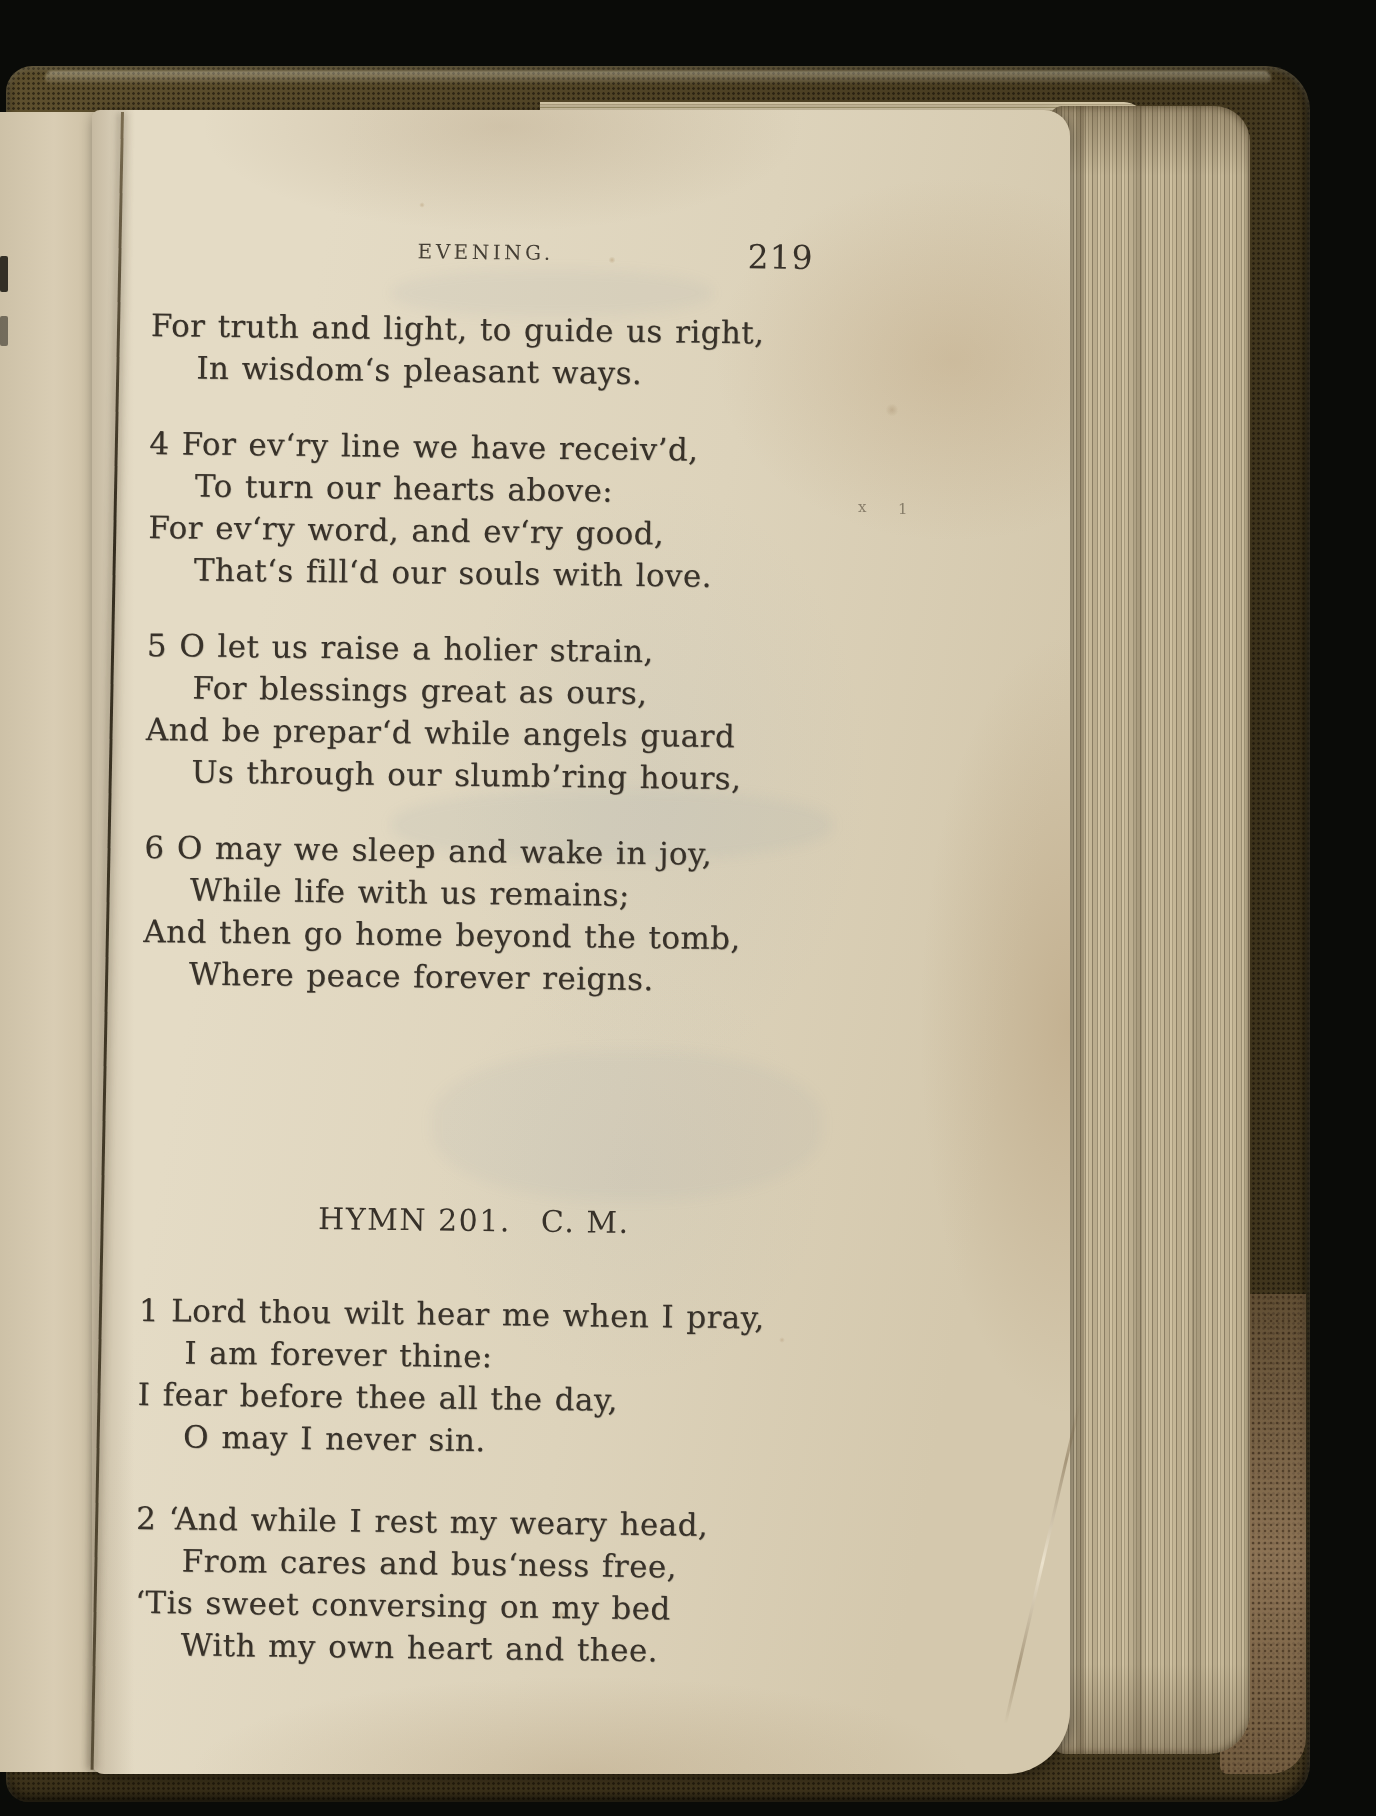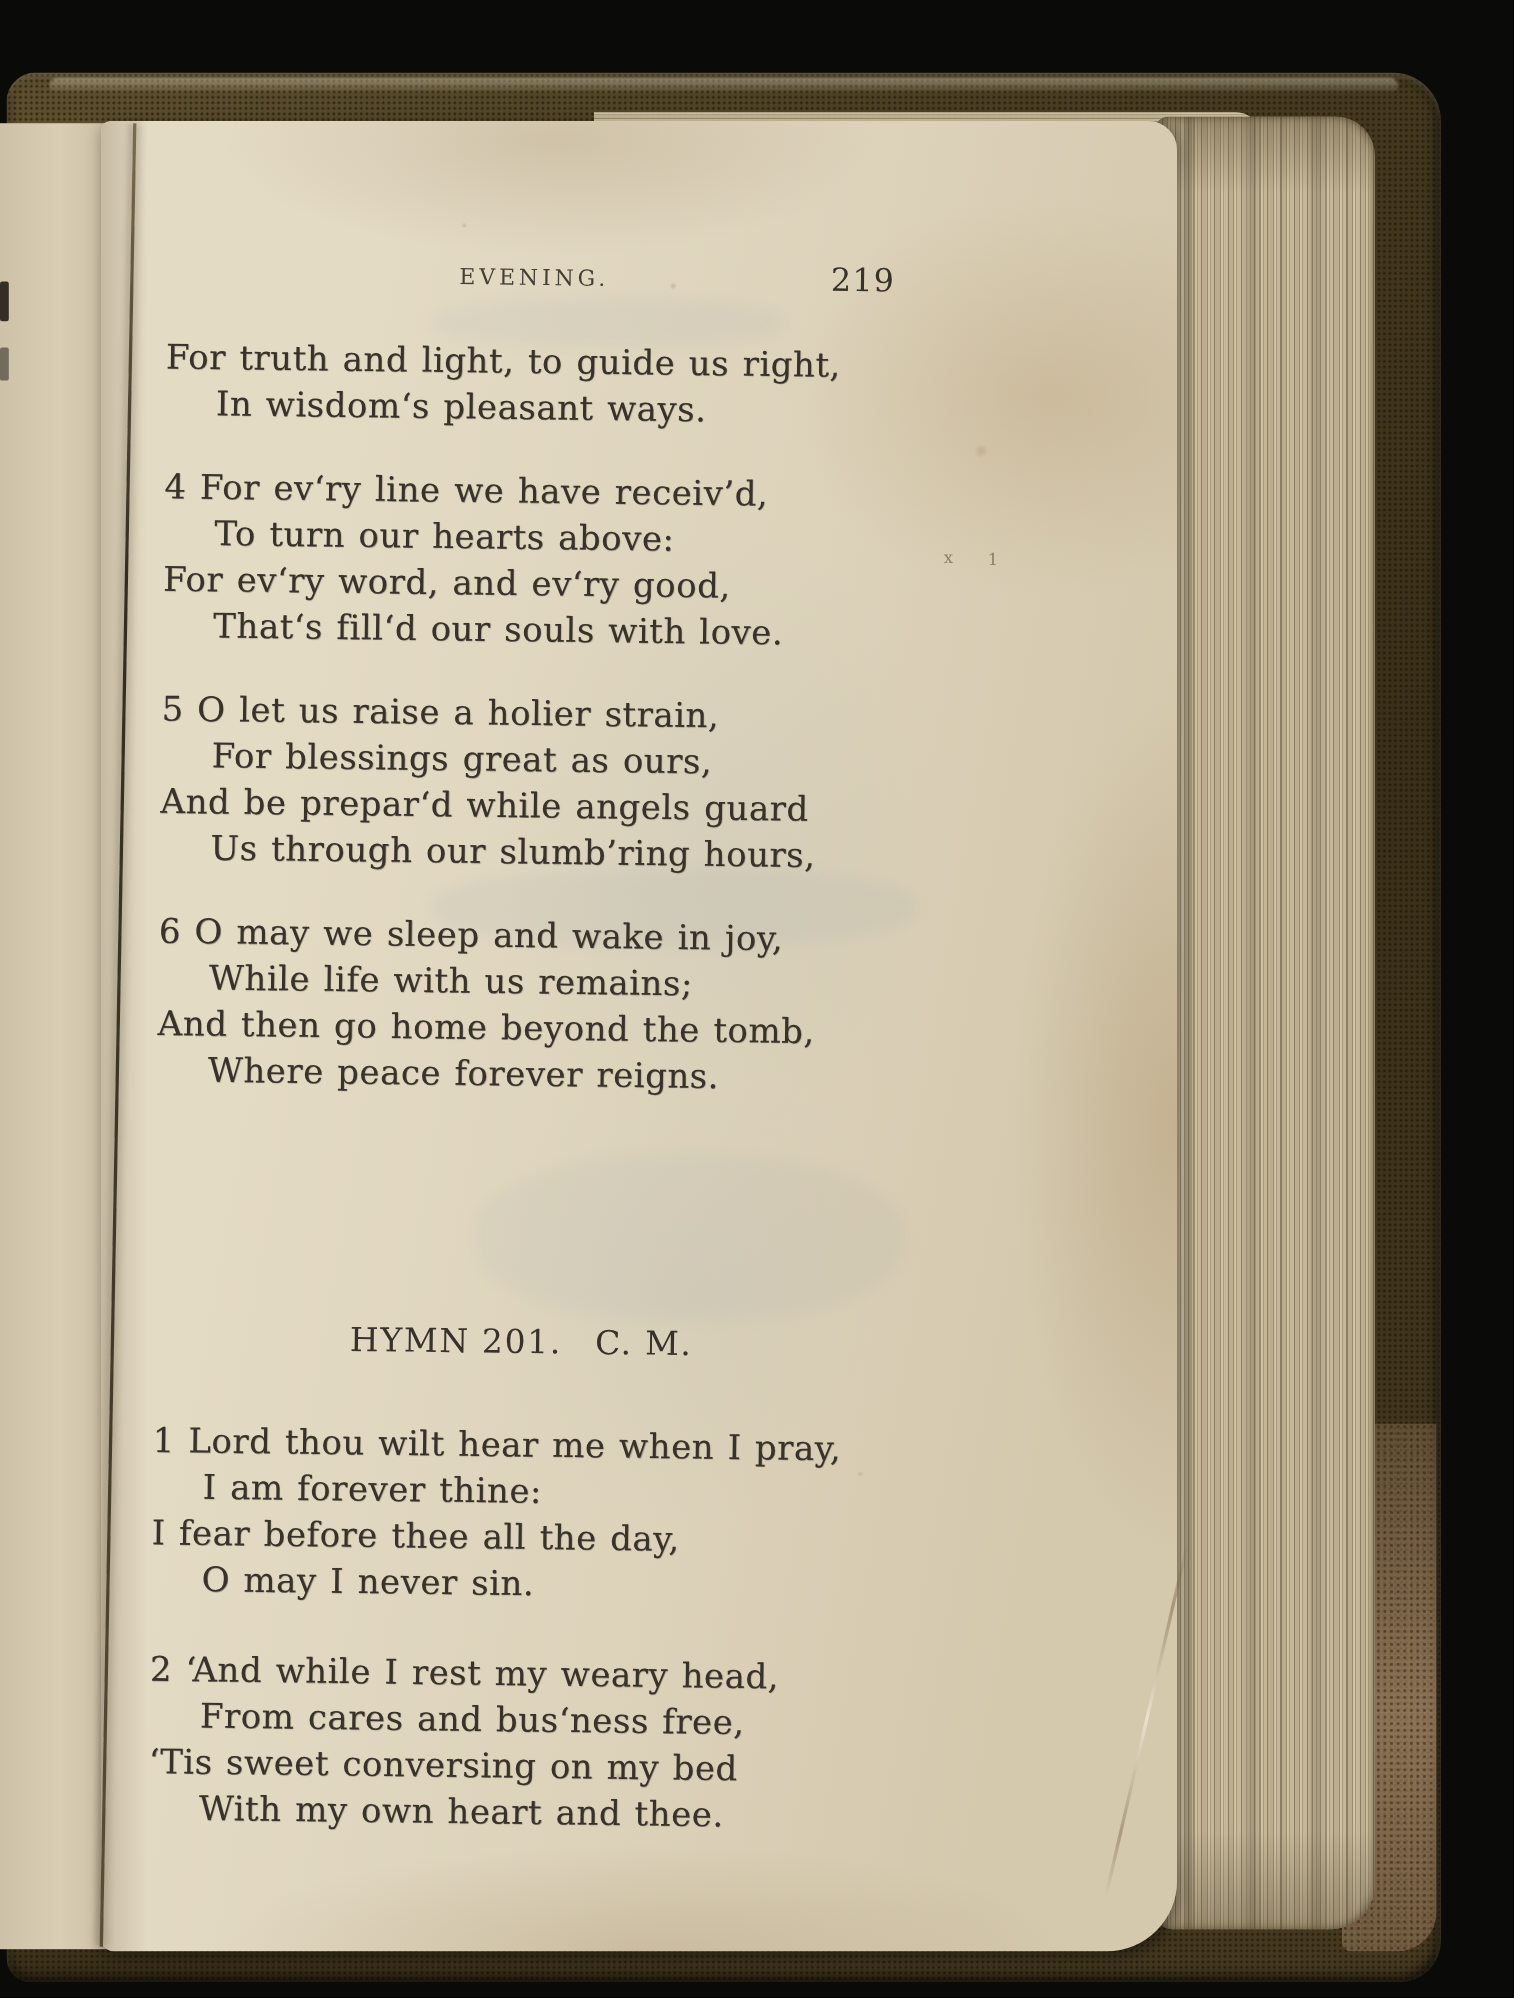--- a/index.html
+++ b/index.html
@@ -78,21 +78,21 @@
   .frag-1{top:256px;height:36px;}
   .frag-2{top:316px;height:30px;opacity:.5;}
 
   
   .text-layer{position:absolute;left:152px;top:228px;width:668px;
     transform:rotate(.7deg);transform-origin:0 0;
     font-family:"DejaVu Serif","Liberation Serif",serif;color:#38322a;}
   .headrow{position:relative;height:42px;}
   .running-head{position:absolute;left:50%;top:8px;transform:translateX(-50%);
     font-size:20px;letter-spacing:3.5px;color:#453f35;}
-  .pagenum{position:absolute;right:6px;top:2px;font-size:29px;letter-spacing:1px;}
+  .pagenum{position:absolute;right:6px;top:2px;font-size:33px;letter-spacing:1px;}
   .line{font-size:31px;line-height:42px;letter-spacing:.4px;word-spacing:2px;
     white-space:nowrap;text-shadow:.5px .5px .7px rgba(56,50,42,.45);}
   .indent{margin-left:46px;}
   .stanza{margin-top:34px;}
   .hymn-heading{margin-top:205px;height:42px;text-align:center;font-size:30px;letter-spacing:1.5px;}
   .hymn-heading .meter{margin-left:30px;}
   .stanza.hymn-first{margin-top:48px;}
   .stanza.hymn-second{margin-top:40px;}
 
   .stray{position:absolute;font-family:"DejaVu Serif",serif;font-size:15px;color:rgba(70,60,45,.55);}

